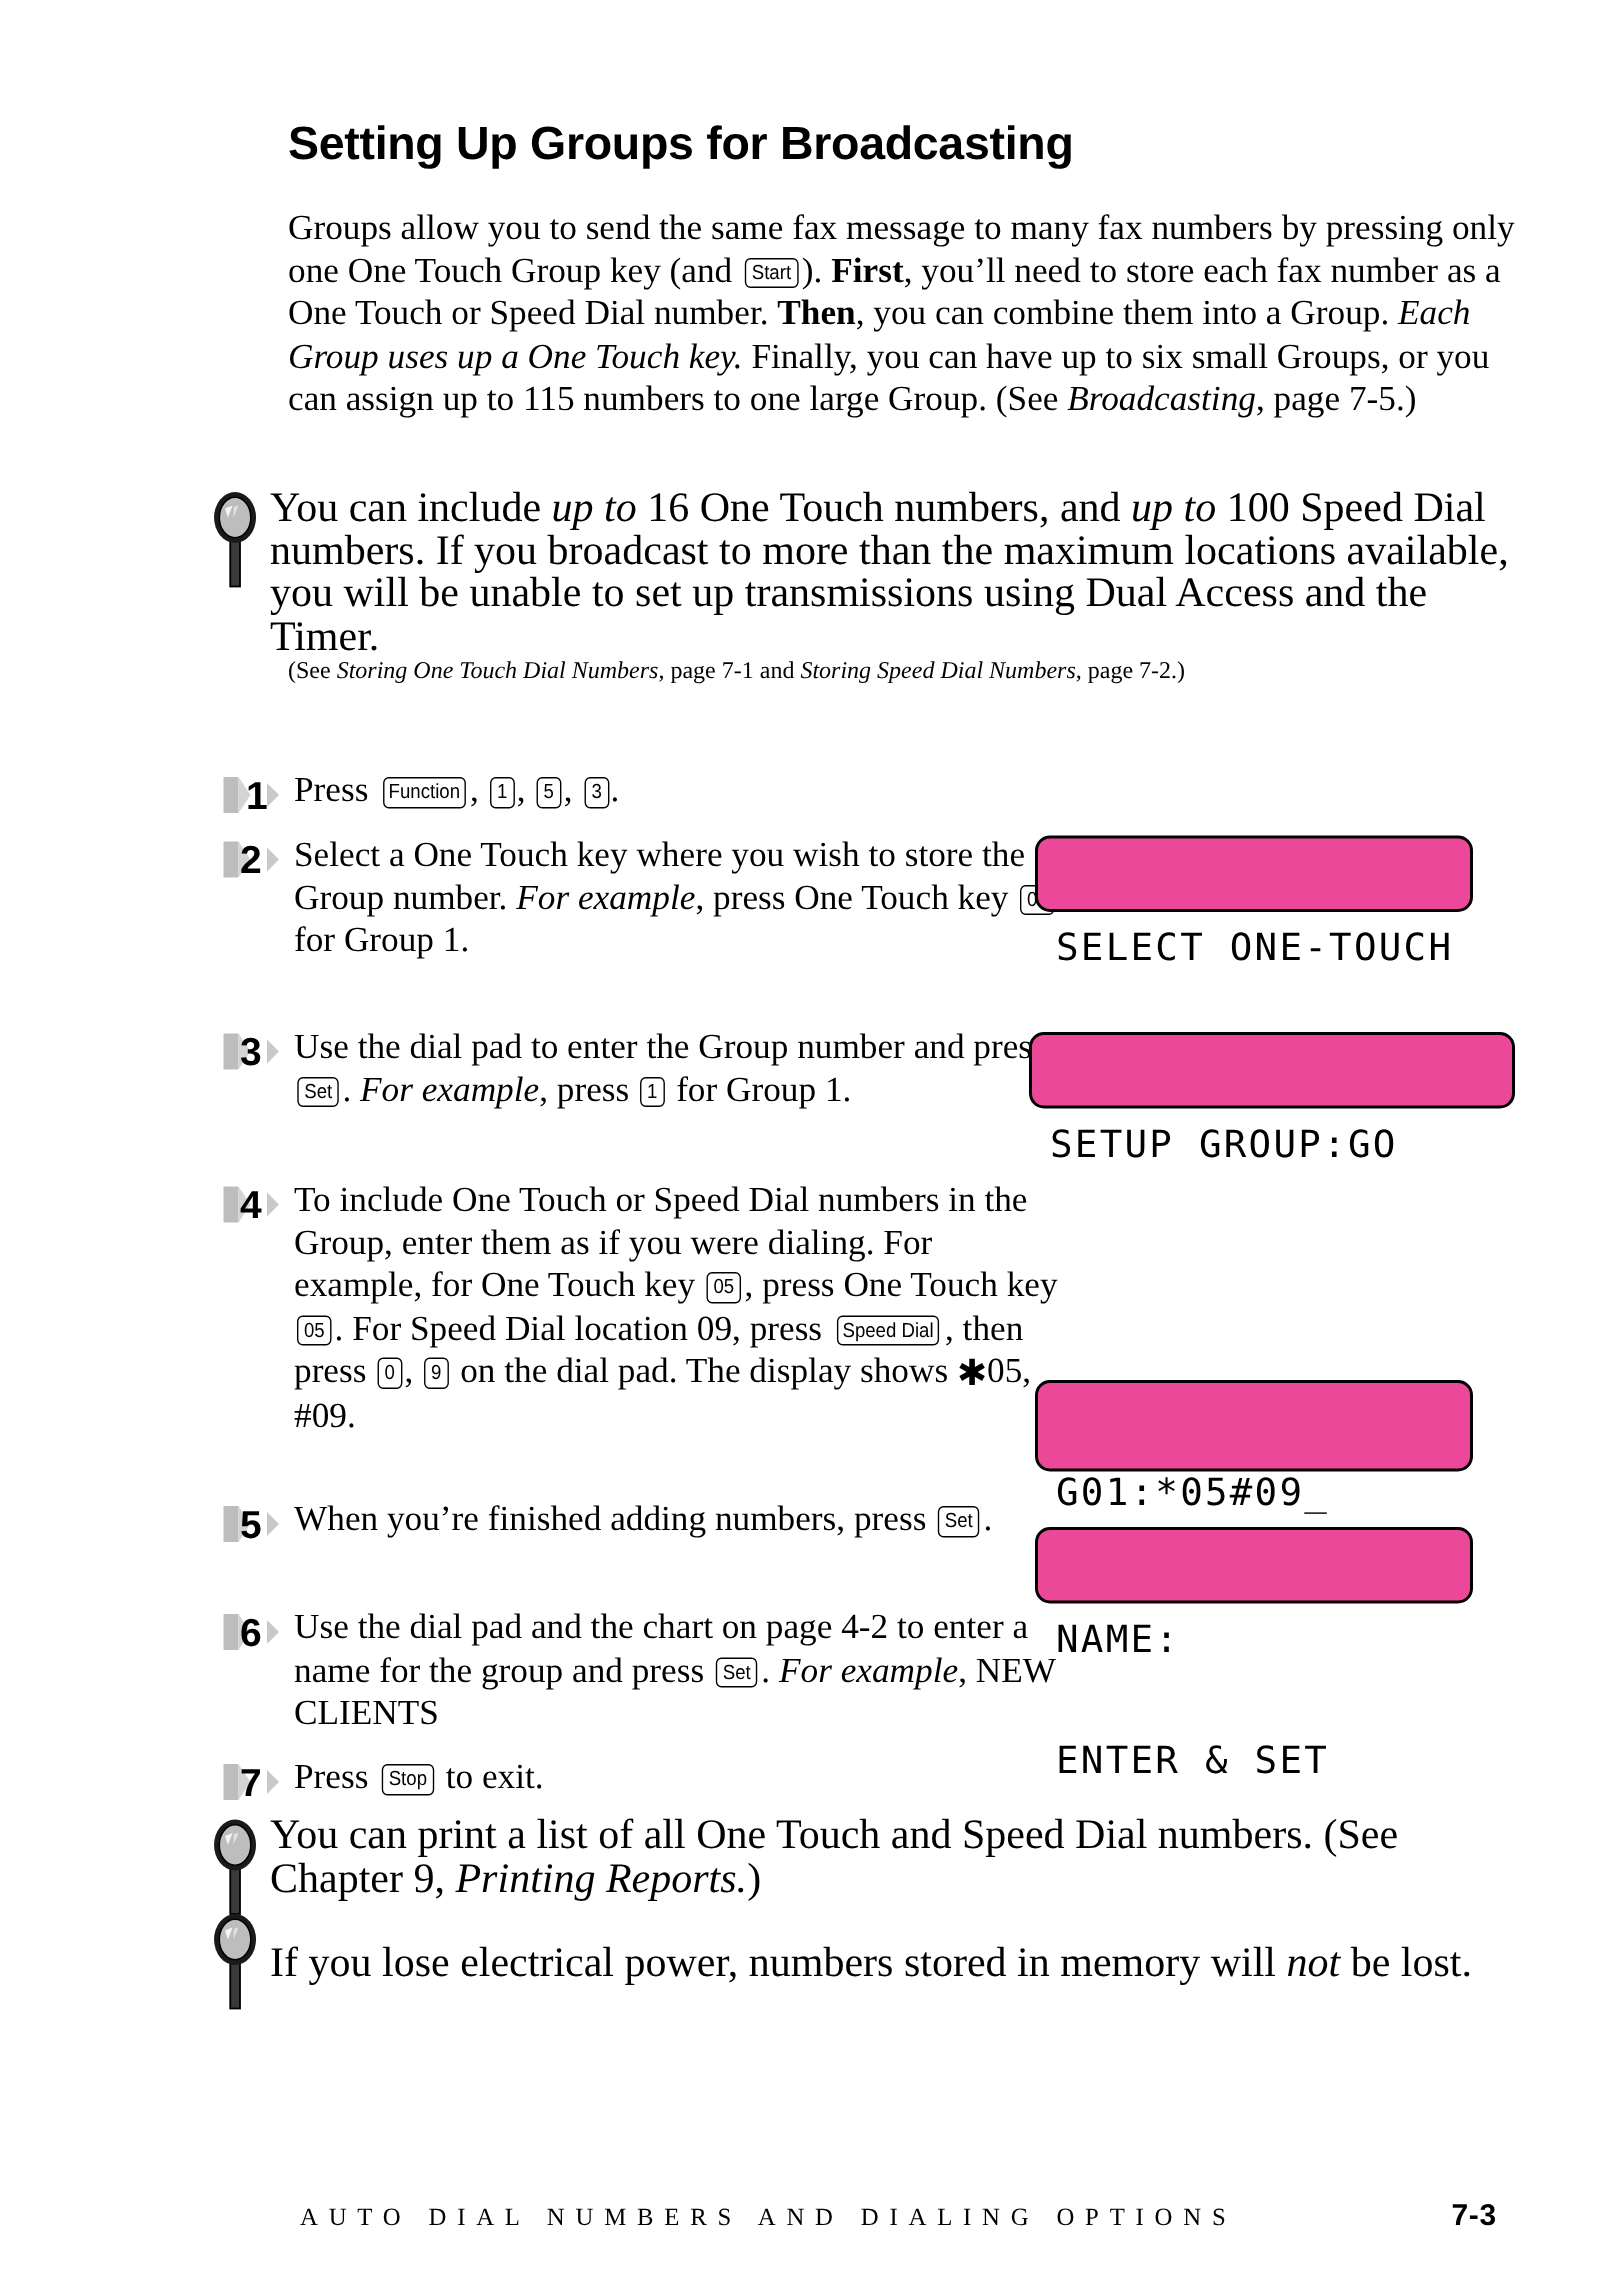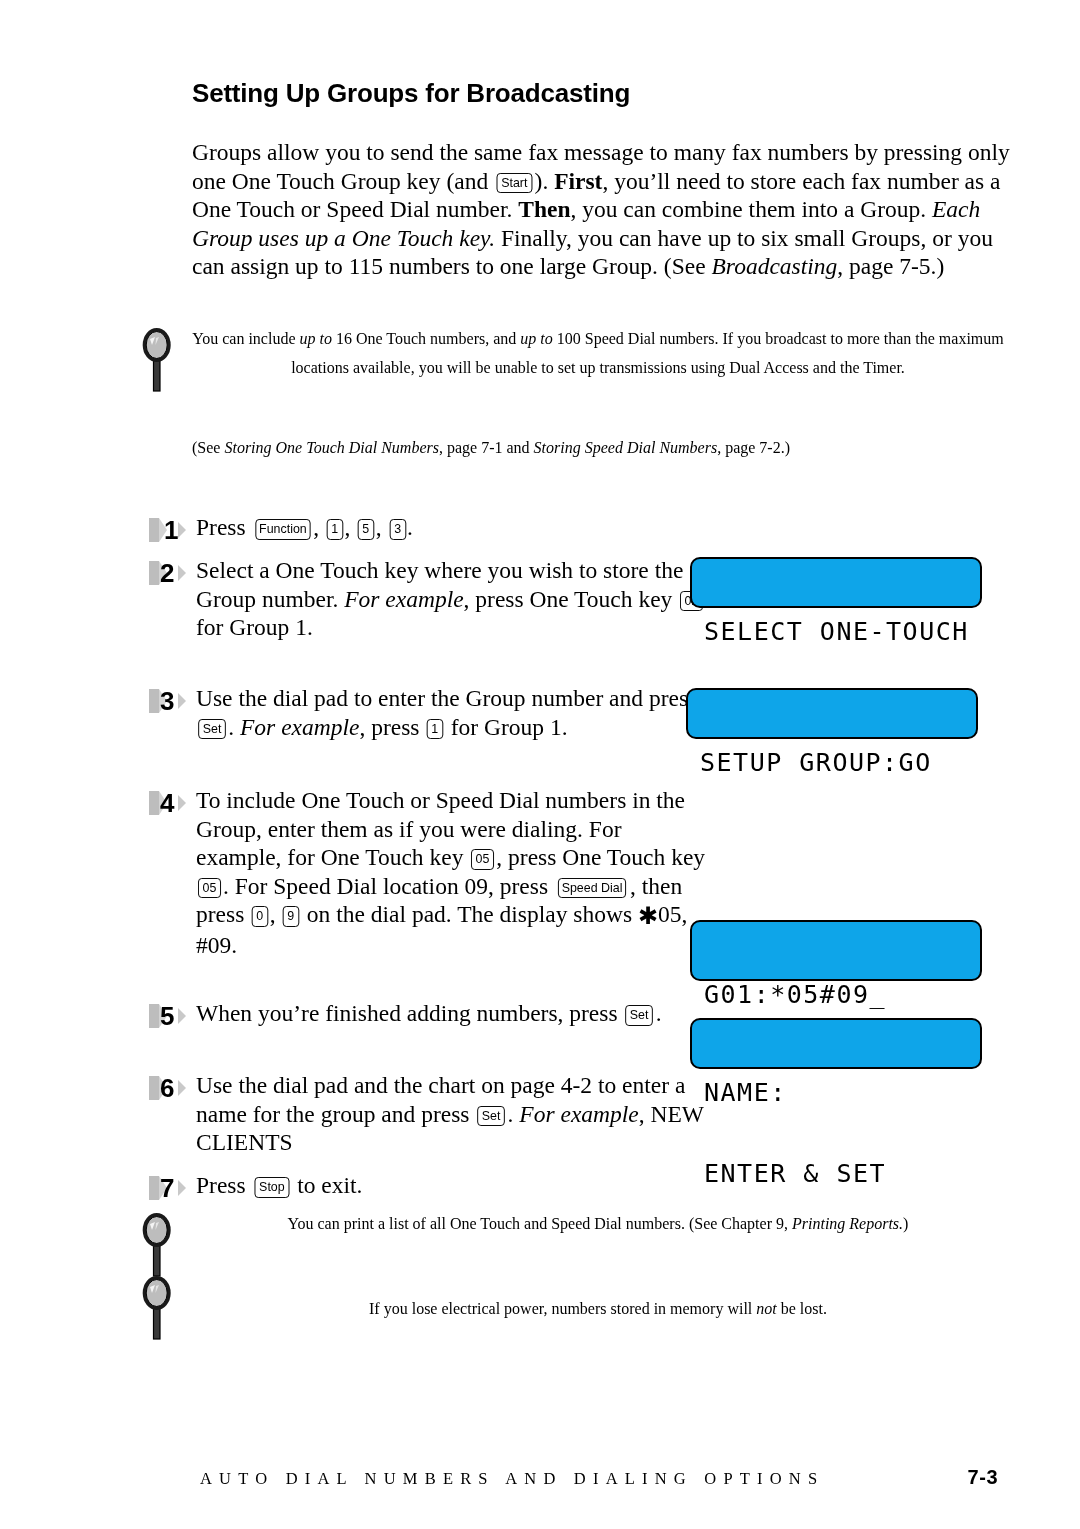--- a/index.html
+++ b/index.html
@@ -21,21 +21,21 @@
     inset: 0;
   }
 
   
   .doc-title {
     position: absolute;
     left: 192px;
     top: 78px;
     font-family: "Liberation Sans", "DejaVu Sans", sans-serif;
     font-weight: bold;
-    font-size: 26px;
+    font-size: 31px;
     letter-spacing: -0.2px;
     white-space: nowrap;
   }
 
   
   .body-col {
     position: absolute;
     left: 192px;
     width: 818px;
     font-size: 23.5px;
@@ -65,23 +65,22 @@
   }
   .note-icon {
     position: absolute;
     left: 0px;
     top: 0px;
     width: 42px;
     height: 70px;
   }
   .note-body {
     margin-left: 44px;
-    font-size: 16px;
+    font-size: 28px;
     line-height: 28.6px;
-    text-align: center;
   }
 
   
   .step {
     position: absolute;
     left: 148px;
     width: 560px;
   }
   .step-marker {
     position: absolute;
@@ -118,21 +117,21 @@
     font-weight: bold;
     font-size: 24px;
     vertical-align: -2px;
   }
 
   
   .lcd {
     position: absolute;
     border: 2.4px solid #000;
     border-radius: 10px;
-    background: #0ea5e9;
+    background: #ec4899;
     box-sizing: border-box;
     padding: 5px 10px 4px 12px;
     font-family: "DejaVu Sans Mono", "Liberation Mono", monospace;
     font-size: 25px;
     line-height: 27px;
     letter-spacing: 1.5px;
     white-space: pre;
     color: #000;
   }
 
@@ -286,21 +285,21 @@
     </span>
     <div class="step-body">
       <span>Press </span><span class="key narrow">Stop</span><span> to exit.</span>
     </div>
   </div>
 
   <div class="lcd" style="left:690px; top:557px; width:292px; height:51px;">
     <div>SELECT ONE-TOUCH</div>
   </div>
 
-  <div class="lcd" style="left:686px; top:688px; width:292px; height:51px;">
+  <div class="lcd" style="left:686px; top:688px; width:324px; height:51px;">
     <div>SETUP GROUP:GO</div>
   </div>
 
   <div class="lcd" style="left:690px; top:920px; width:292px; height:61px;">
     <div>G01:*05#09_</div>
   </div>
 
   <div class="lcd" style="left:690px; top:1018px; width:292px; height:51px;">
     <div>NAME:</div>
     <div>ENTER &amp; SET</div>

